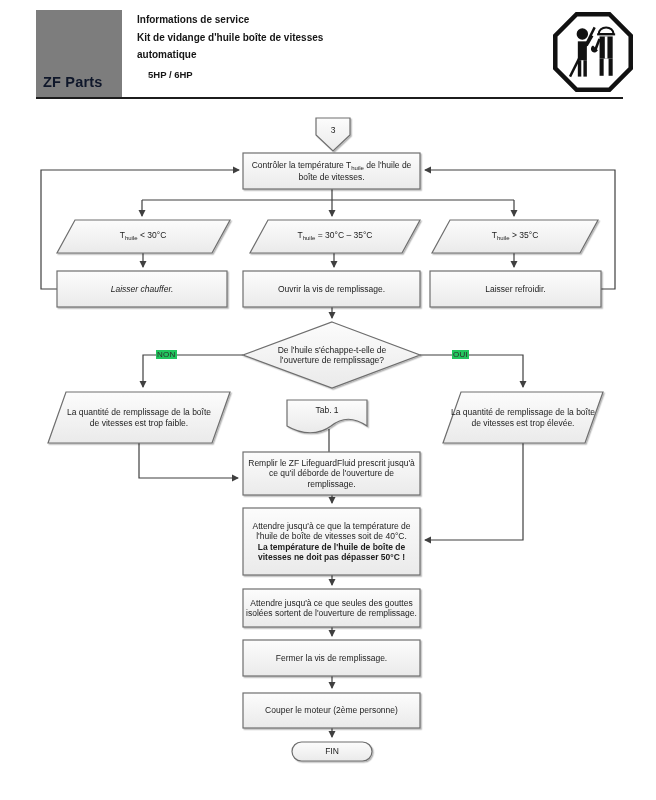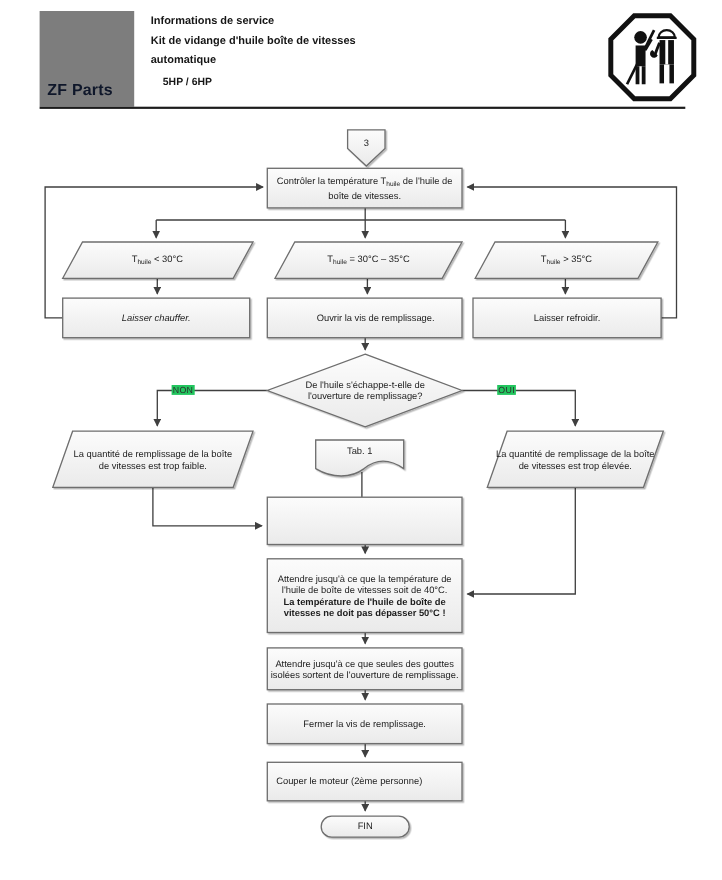--- a/index.html
+++ b/index.html
@@ -159,39 +159,40 @@
     <span><span>T</span><span class="tsub">huile</span><span> &lt; 30°C</span></span>
   </div>
   <div class="node-text" style="left:265px;top:221px;width:140px;height:31px;">
     <span><span>T</span><span class="tsub">huile</span><span> = 30°C – 35°C</span></span>
   </div>
   <div class="node-text" style="left:445px;top:221px;width:140px;height:31px;">
     <span><span>T</span><span class="tsub">huile</span><span> &gt; 35°C</span></span>
   </div>
 
   <div class="node-text" style="left:59px;top:272px;width:166px;height:34px;font-style:italic;">Laisser chauffer.</div>
-  <div class="node-text" style="left:256px;top:272px;width:171px;height:34px;">Ouvrir la vis de remplissage.</div>
+  <div class="node-text" style="left:246px;top:272px;width:171px;height:34px;">Ouvrir la vis de remplissage.</div>
   <div class="node-text" style="left:432px;top:272px;width:167px;height:34px;">Laisser refroidir.</div>
 
   <div class="node-text" style="left:258px;top:330px;width:148px;height:50px;">De l'huile s'échappe-t-elle de l'ouverture de remplissage?</div>
 
   <div class="branch-label" style="left:156px;top:350px;">NON</div>
   <div class="branch-label" style="left:452px;top:350px;">OUI</div>
 
   <div class="node-text" style="left:64px;top:394px;width:150px;height:47px;">La quantité de remplissage de la boîte de vitesses est trop faible.</div>
   <div class="node-text" style="left:448px;top:394px;width:150px;height:47px;">La quantité de remplissage de la boîte de vitesses est trop élevée.</div>
 
   <div class="node-text" style="left:289px;top:401px;width:76px;height:19px;">Tab. 1</div>
 
+  <div class="node-text" style="left:246px;top:453px;width:171px;height:41px;">Remplir le ZF LifeguardFluid prescrit jusqu'à ce qu'il déborde de l'ouverture de remplissage.</div>
 
   <div class="node-text" style="left:247px;top:509px;width:169px;height:65px;">
     <span>
       <span class="stack">Attendre jusqu'à ce que la température de l'huile de boîte de vitesses soit de 40°C.</span>
       <span class="stack warn">La température de l'huile de boîte de vitesses ne doit pas dépasser 50°C !</span>
     </span>
   </div>
 
   <div class="node-text" style="left:246px;top:590px;width:171px;height:36px;">Attendre jusqu'à ce que seules des gouttes isolées sortent de l'ouverture de remplissage.</div>
   <div class="node-text" style="left:246px;top:641px;width:171px;height:34px;">Fermer la vis de remplissage.</div>
-  <div class="node-text" style="left:232px;top:694px;width:171px;height:33px;">Couper le moteur (2ème personne)</div>
+  <div class="node-text" style="left:246px;top:694px;width:171px;height:33px;">Couper le moteur (2ème personne)</div>
 
   <div class="node-text" style="left:292px;top:742px;width:80px;height:19px;">FIN</div>
 </div>
 
 </body></html>

